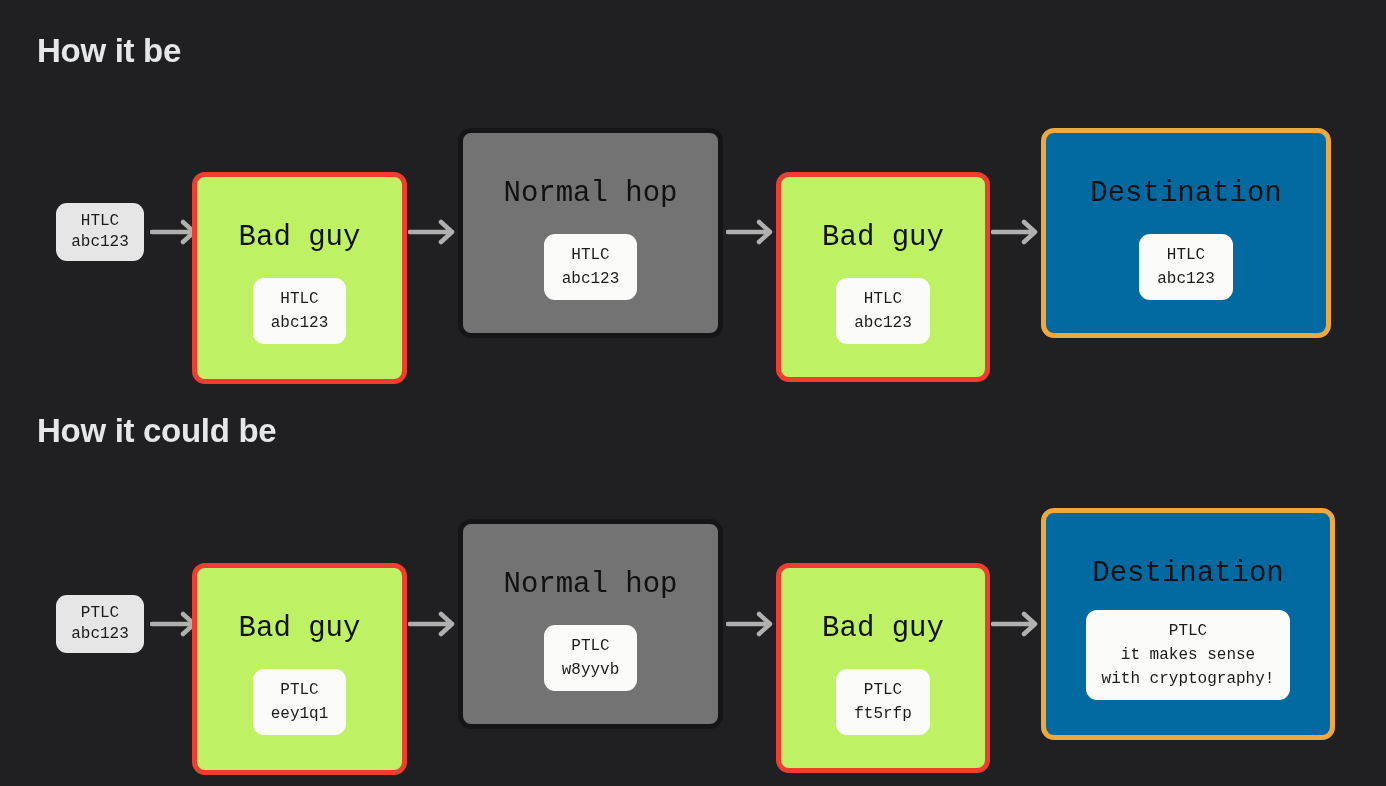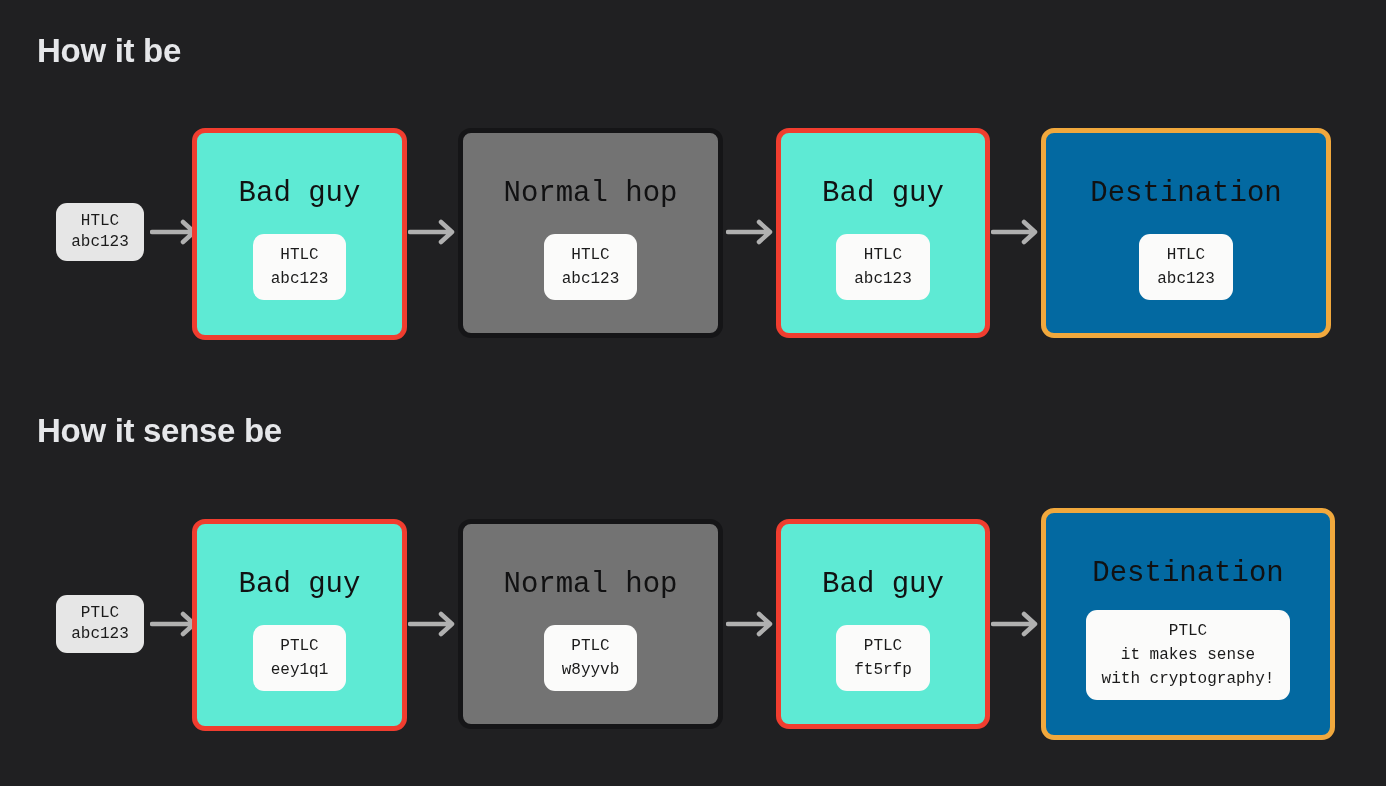--- a/index.html
+++ b/index.html
@@ -82,22 +82,23 @@
     position: absolute;
     box-sizing: border-box;
     border-style: solid;
     border-width: 5px;
     border-radius: 13px;
     display: flex;
     flex-direction: column;
     align-items: center;
   }
   .node.bad {
-    background: #5eead4;
+    background: #bef264;
     border-color: #f03d2f;
+    margin-top: 44px;
   }
   .node.normal {
     background: #737373;
     border-color: #151517;
   }
   .node.dest {
     background: #0369a1;
     border-color: #f0a83d;
   }
 
@@ -182,21 +183,21 @@
       </svg>
     </div>
 
     <div class="node dest" style="left:1041px; top:0px; width:290px; height:210px;">
       <div class="node-title">Destination</div>
       <div class="node-chip">HTLC
 abc123</div>
     </div>
   </div>
 
-  <div class="section-title" id="title-2">How it sense be</div>
+  <div class="section-title" id="title-2">How it could be</div>
 
   <div class="flow-row" id="row-2">
 
     <div class="entry-chip">PTLC
 abc123</div>
 
     <div class="arrow" style="left:150px;">
       <svg width="54" height="28" viewBox="0 0 54 28" aria-hidden="true">
         <path d="M2 14 H44 M33 4 L44 14 L33 24" fill="none" stroke="#b0b0b0" stroke-width="4.5" stroke-linecap="round" stroke-linejoin="round"></path>
       </svg>

